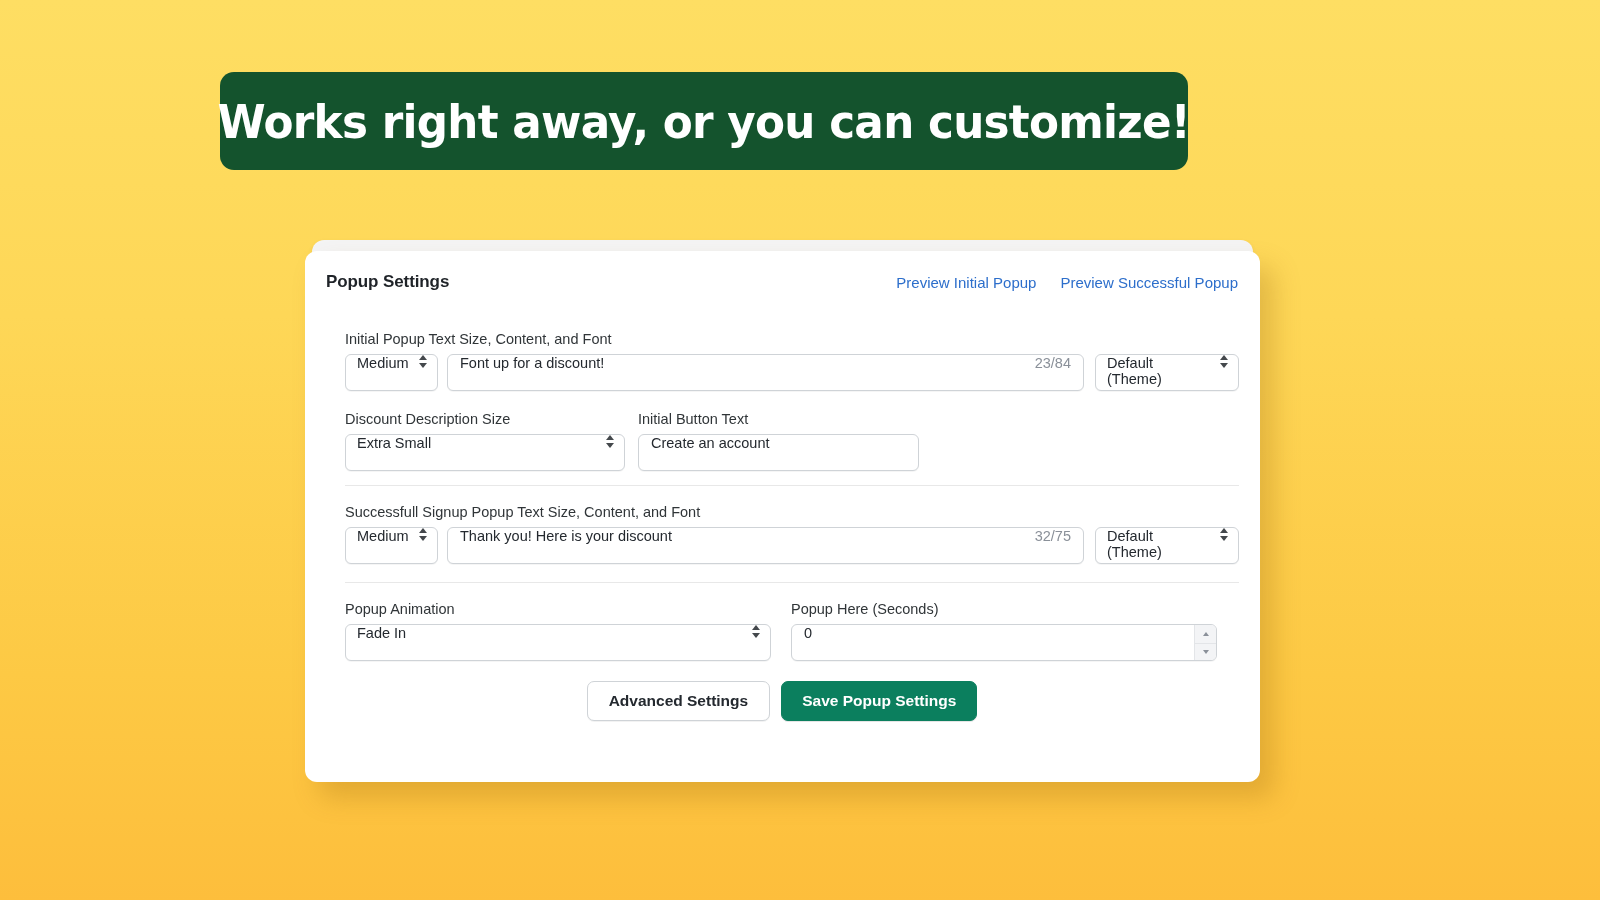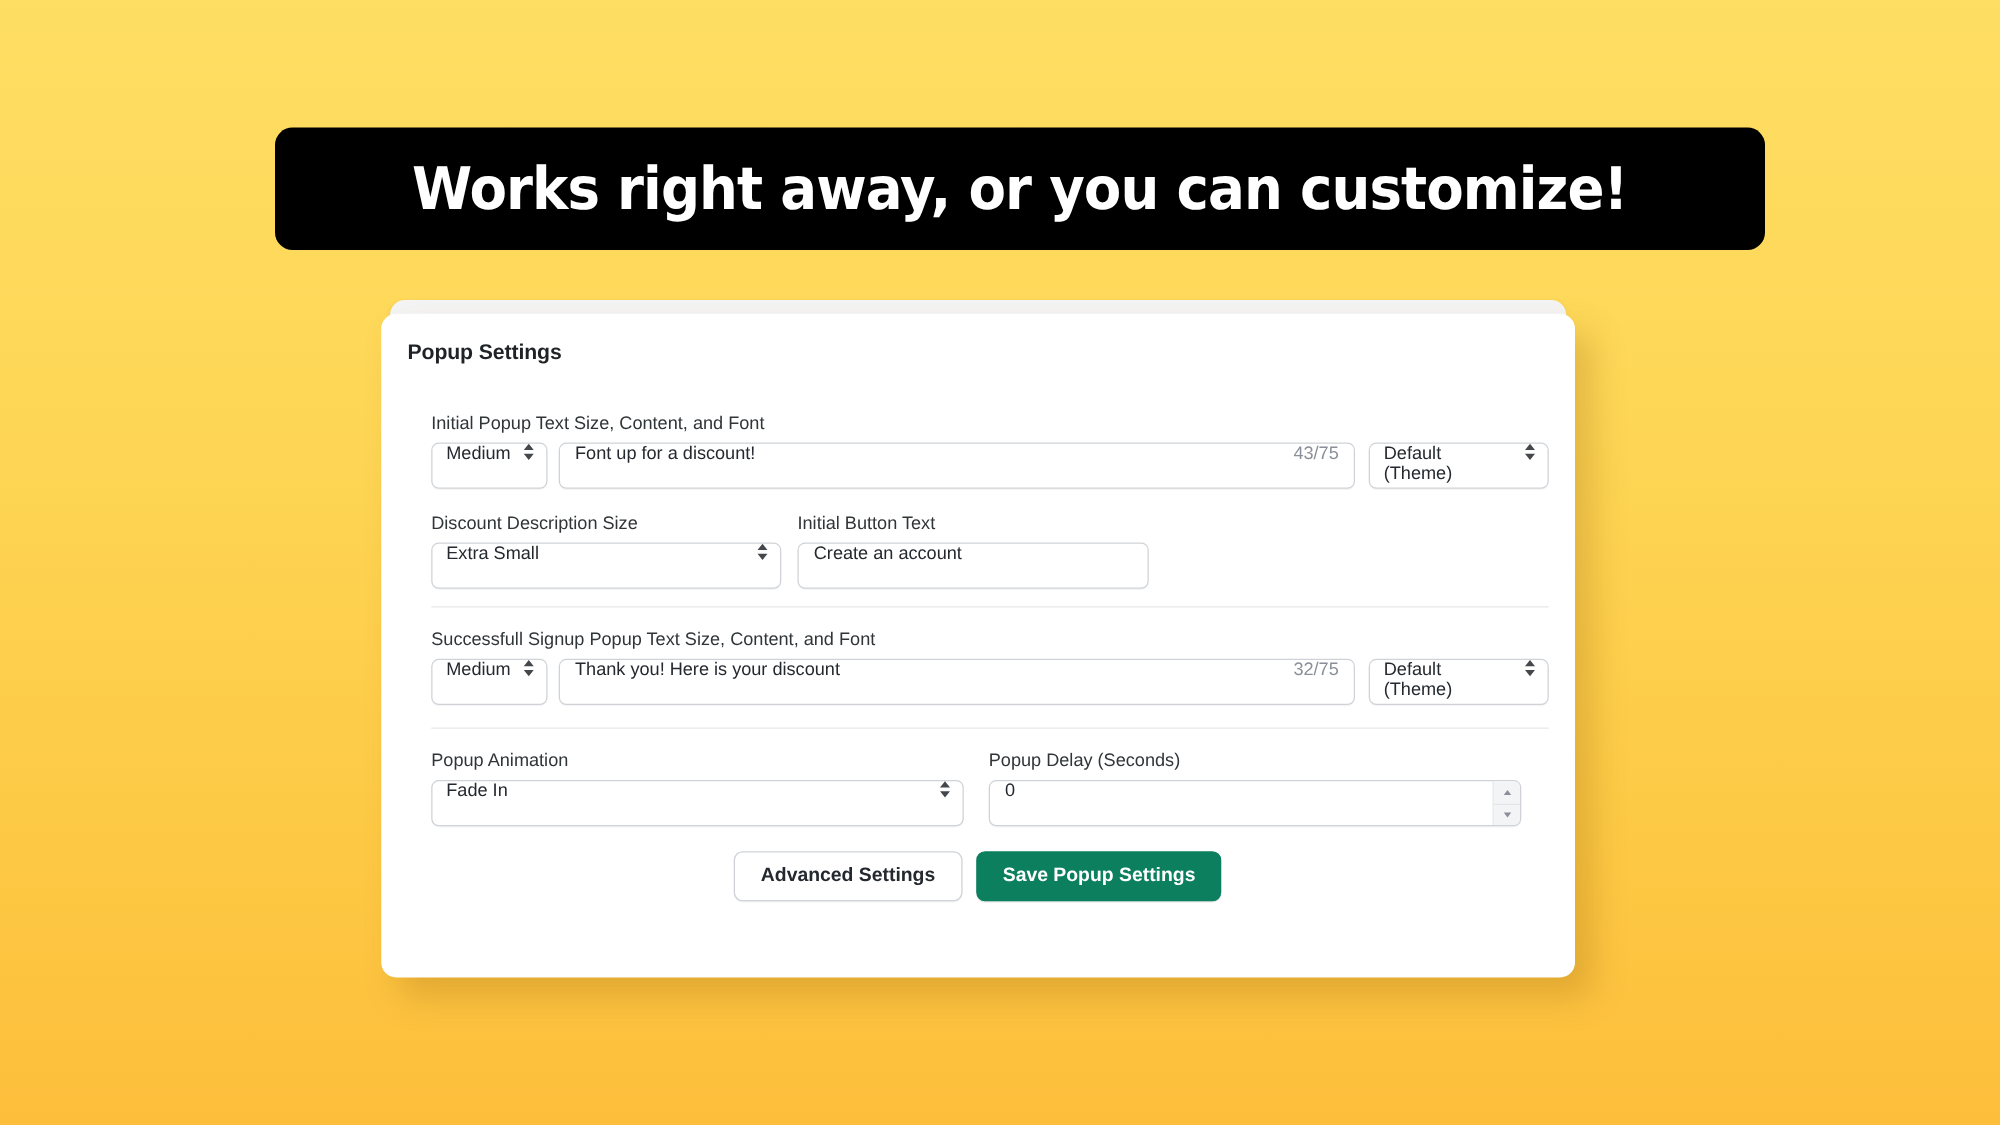--- a/index.html
+++ b/index.html
@@ -14,28 +14,27 @@
     font-family: "Liberation Sans", sans-serif;
     background: linear-gradient(180deg, #FEDE63 0%, #FED757 35%, #FDC944 75%, #FDBE3C 100%);
     position: relative;
   }
 
   
   .banner {
     position: absolute;
     left: 220px;
     top: 72px;
-    width: 1192px;
+    width: 968px;
     height: 98px;
-    background: #000000;
+    background: #14532d;
     border-radius: 14px;
     display: flex;
     align-items: center;
     justify-content: center;
-    margin-top: 30px;
   }
   .banner-text {
     color: #FFFFFF;
     font-family: "DejaVu Sans", sans-serif;
     font-weight: 700;
     font-size: 47px;
     letter-spacing: -0.8px;
     line-height: 1;
     white-space: nowrap;
     transform: scaleX(0.93);
@@ -279,41 +278,45 @@
 </div>
 
 <div class="card-wrap">
 
   <div class="card-lip"></div>
 
   <div class="card">
 
     <div class="card-head">
       <div class="card-title">Popup Settings</div>
+      <div class="head-links">
+        <span class="head-link">Preview Initial Popup</span>
+        <span class="head-link">Preview Successful Popup</span>
+      </div>
     </div>
 
     <div class="card-body">
 
       <div class="section">
         <div class="field-label">Initial Popup Text Size, Content, and Font</div>
         <div class="row">
 
           <div class="ctl select small">
             <span>Medium</span>
             <span class="updown">
                 <i class="up"></i>
                 <i class="down"></i>
               </span>
           </div>
 
           <div class="gap-s"></div>
 
           <div class="ctl textinput">
             <span class="val">Font up for a discount!</span>
-            <span class="counter">43/75</span>
+            <span class="counter">23/84</span>
           </div>
 
           <div class="gap-m"></div>
 
           <div class="ctl select theme">
             <span>Default (Theme)</span>
             <span class="updown">
                 <i class="up"></i>
                 <i class="down"></i>
               </span>
@@ -395,21 +398,21 @@
               <span class="updown">
                   <i class="up"></i>
                   <i class="down"></i>
                 </span>
             </div>
           </div>
 
           <div style="width:20px;flex:0 0 auto;"></div>
 
           <div class="col">
-            <div class="field-label">Popup Delay (Seconds)</div>
+            <div class="field-label">Popup Here (Seconds)</div>
             <div class="ctl stepper">
               <span class="val">0</span>
               <span class="spin">
                 <button>
                     <i class="up"></i>
                   </button>
                 <button>
                     <i class="down"></i>
                   </button>
               </span>

